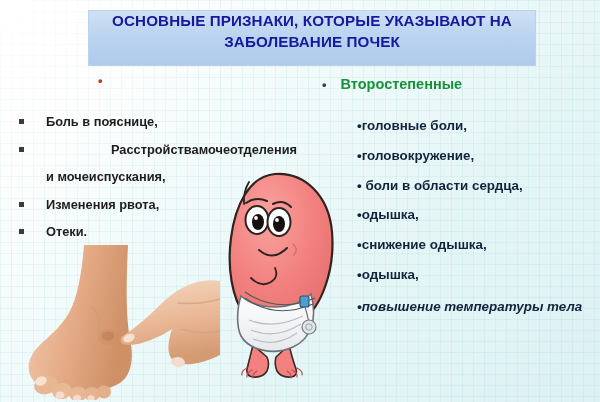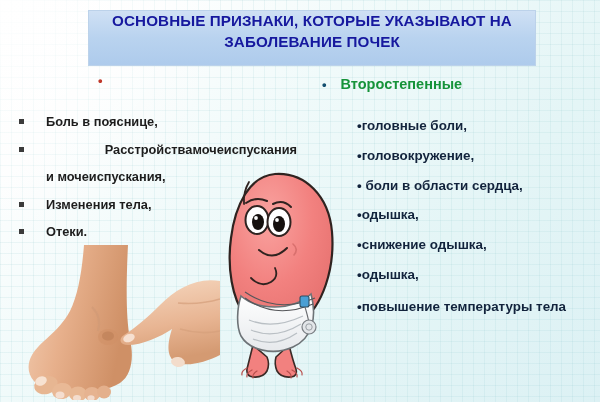--- a/index.html
+++ b/index.html
@@ -145,20 +145,21 @@
     font-size: 13.4px;
     font-weight: bold;
     line-height: 1.18;
     margin-bottom: 14px;
     white-space: nowrap;
   }
   #secondary-list li.wide {
     white-space: normal;
     line-height: 1.55;
     width: 244px;
+    font-style: italic;
   }
 
   
   #kidney-mascot {
     position: absolute;
     left: 205px;
     top: 170px;
     width: 145px;
     height: 222px;
   }
@@ -189,30 +190,30 @@
 
   <ul id="primary-list">
     <li>
       <span class="sq-bullet"></span>
       <span class="li-text">Боль в пояснице,</span>
     </li>
     <li>
       <span class="sq-bullet"></span>
       <span class="li-text justify-pair">
         <span>Расстройства</span>
-        <span>мочеиспускания</span>
+        <span>мочеотделения</span>
       </span>
     </li>
     <li>
       <span class="sq-bullet" style="background:transparent"></span>
       <span class="li-text">и мочеиспускания,</span>
     </li>
     <li>
       <span class="sq-bullet"></span>
-      <span class="li-text">Изменения тела,</span>
+      <span class="li-text">Изменения рвота,</span>
     </li>
     <li>
       <span class="sq-bullet"></span>
       <span class="li-text">Отеки.</span>
     </li>
   </ul>
 
   <div id="secondary-head" class="col-head">
     <span class="head-bullet">•</span>
     <span>Второстепенные</span>

